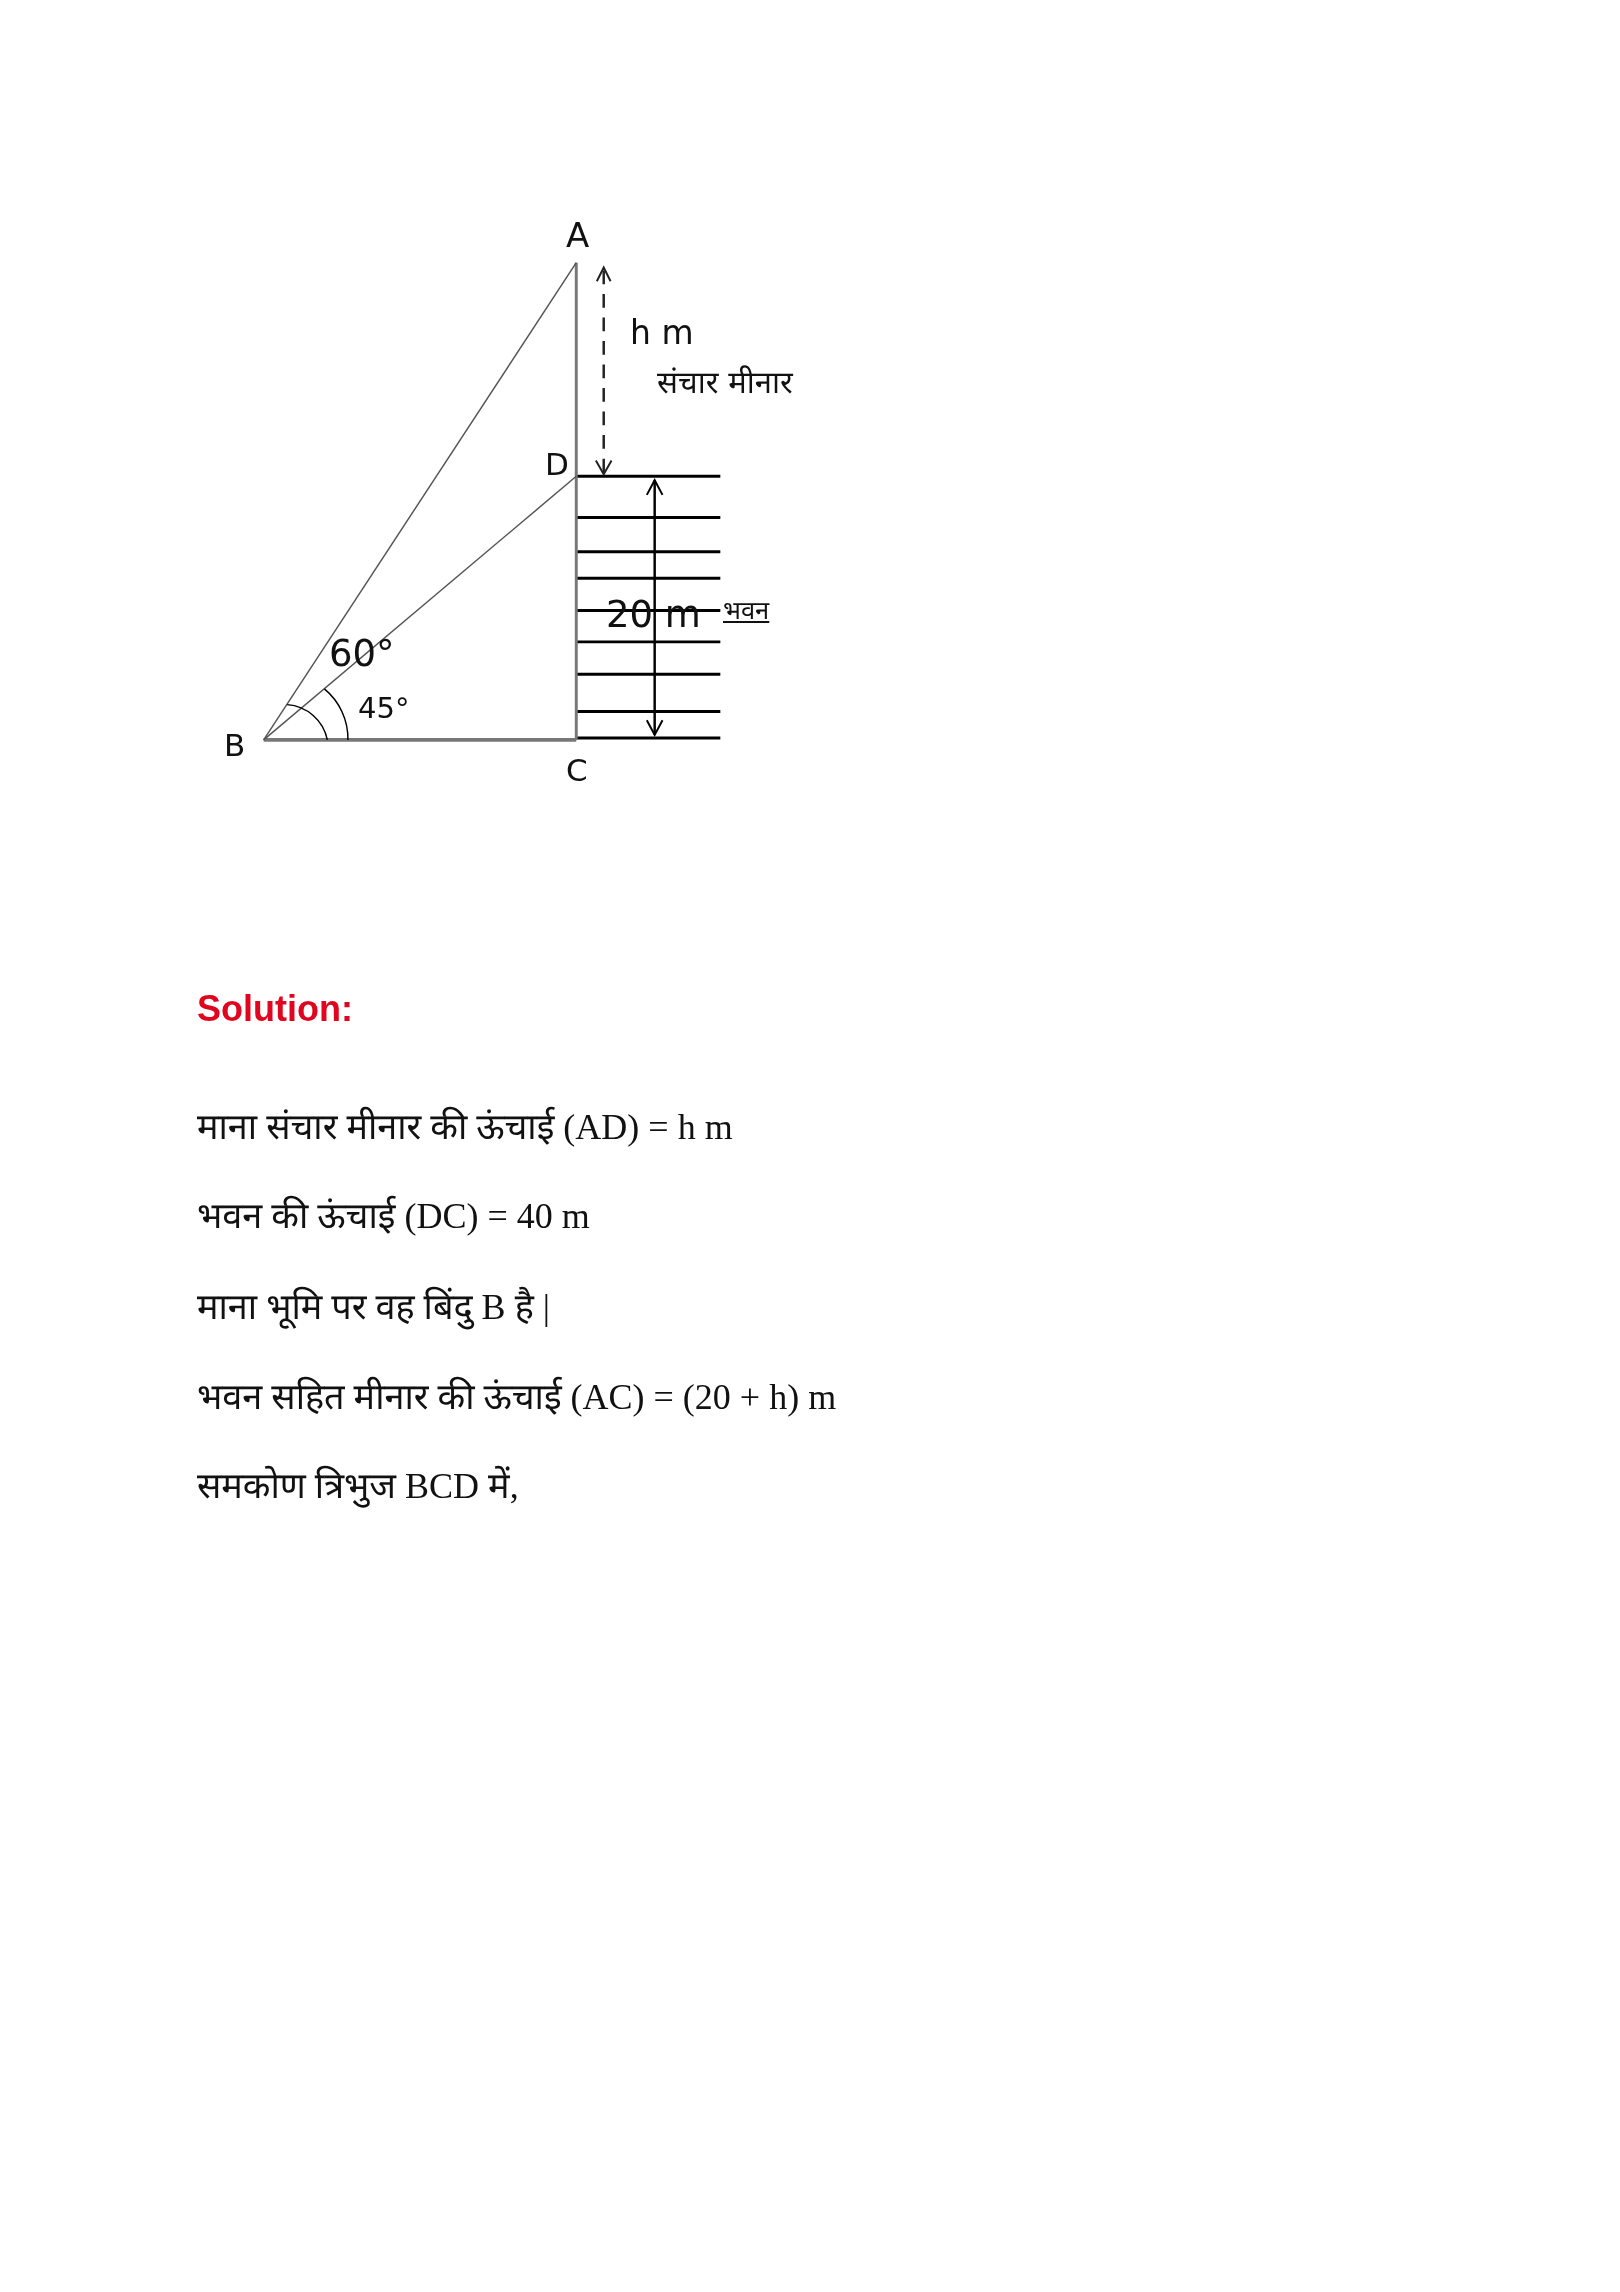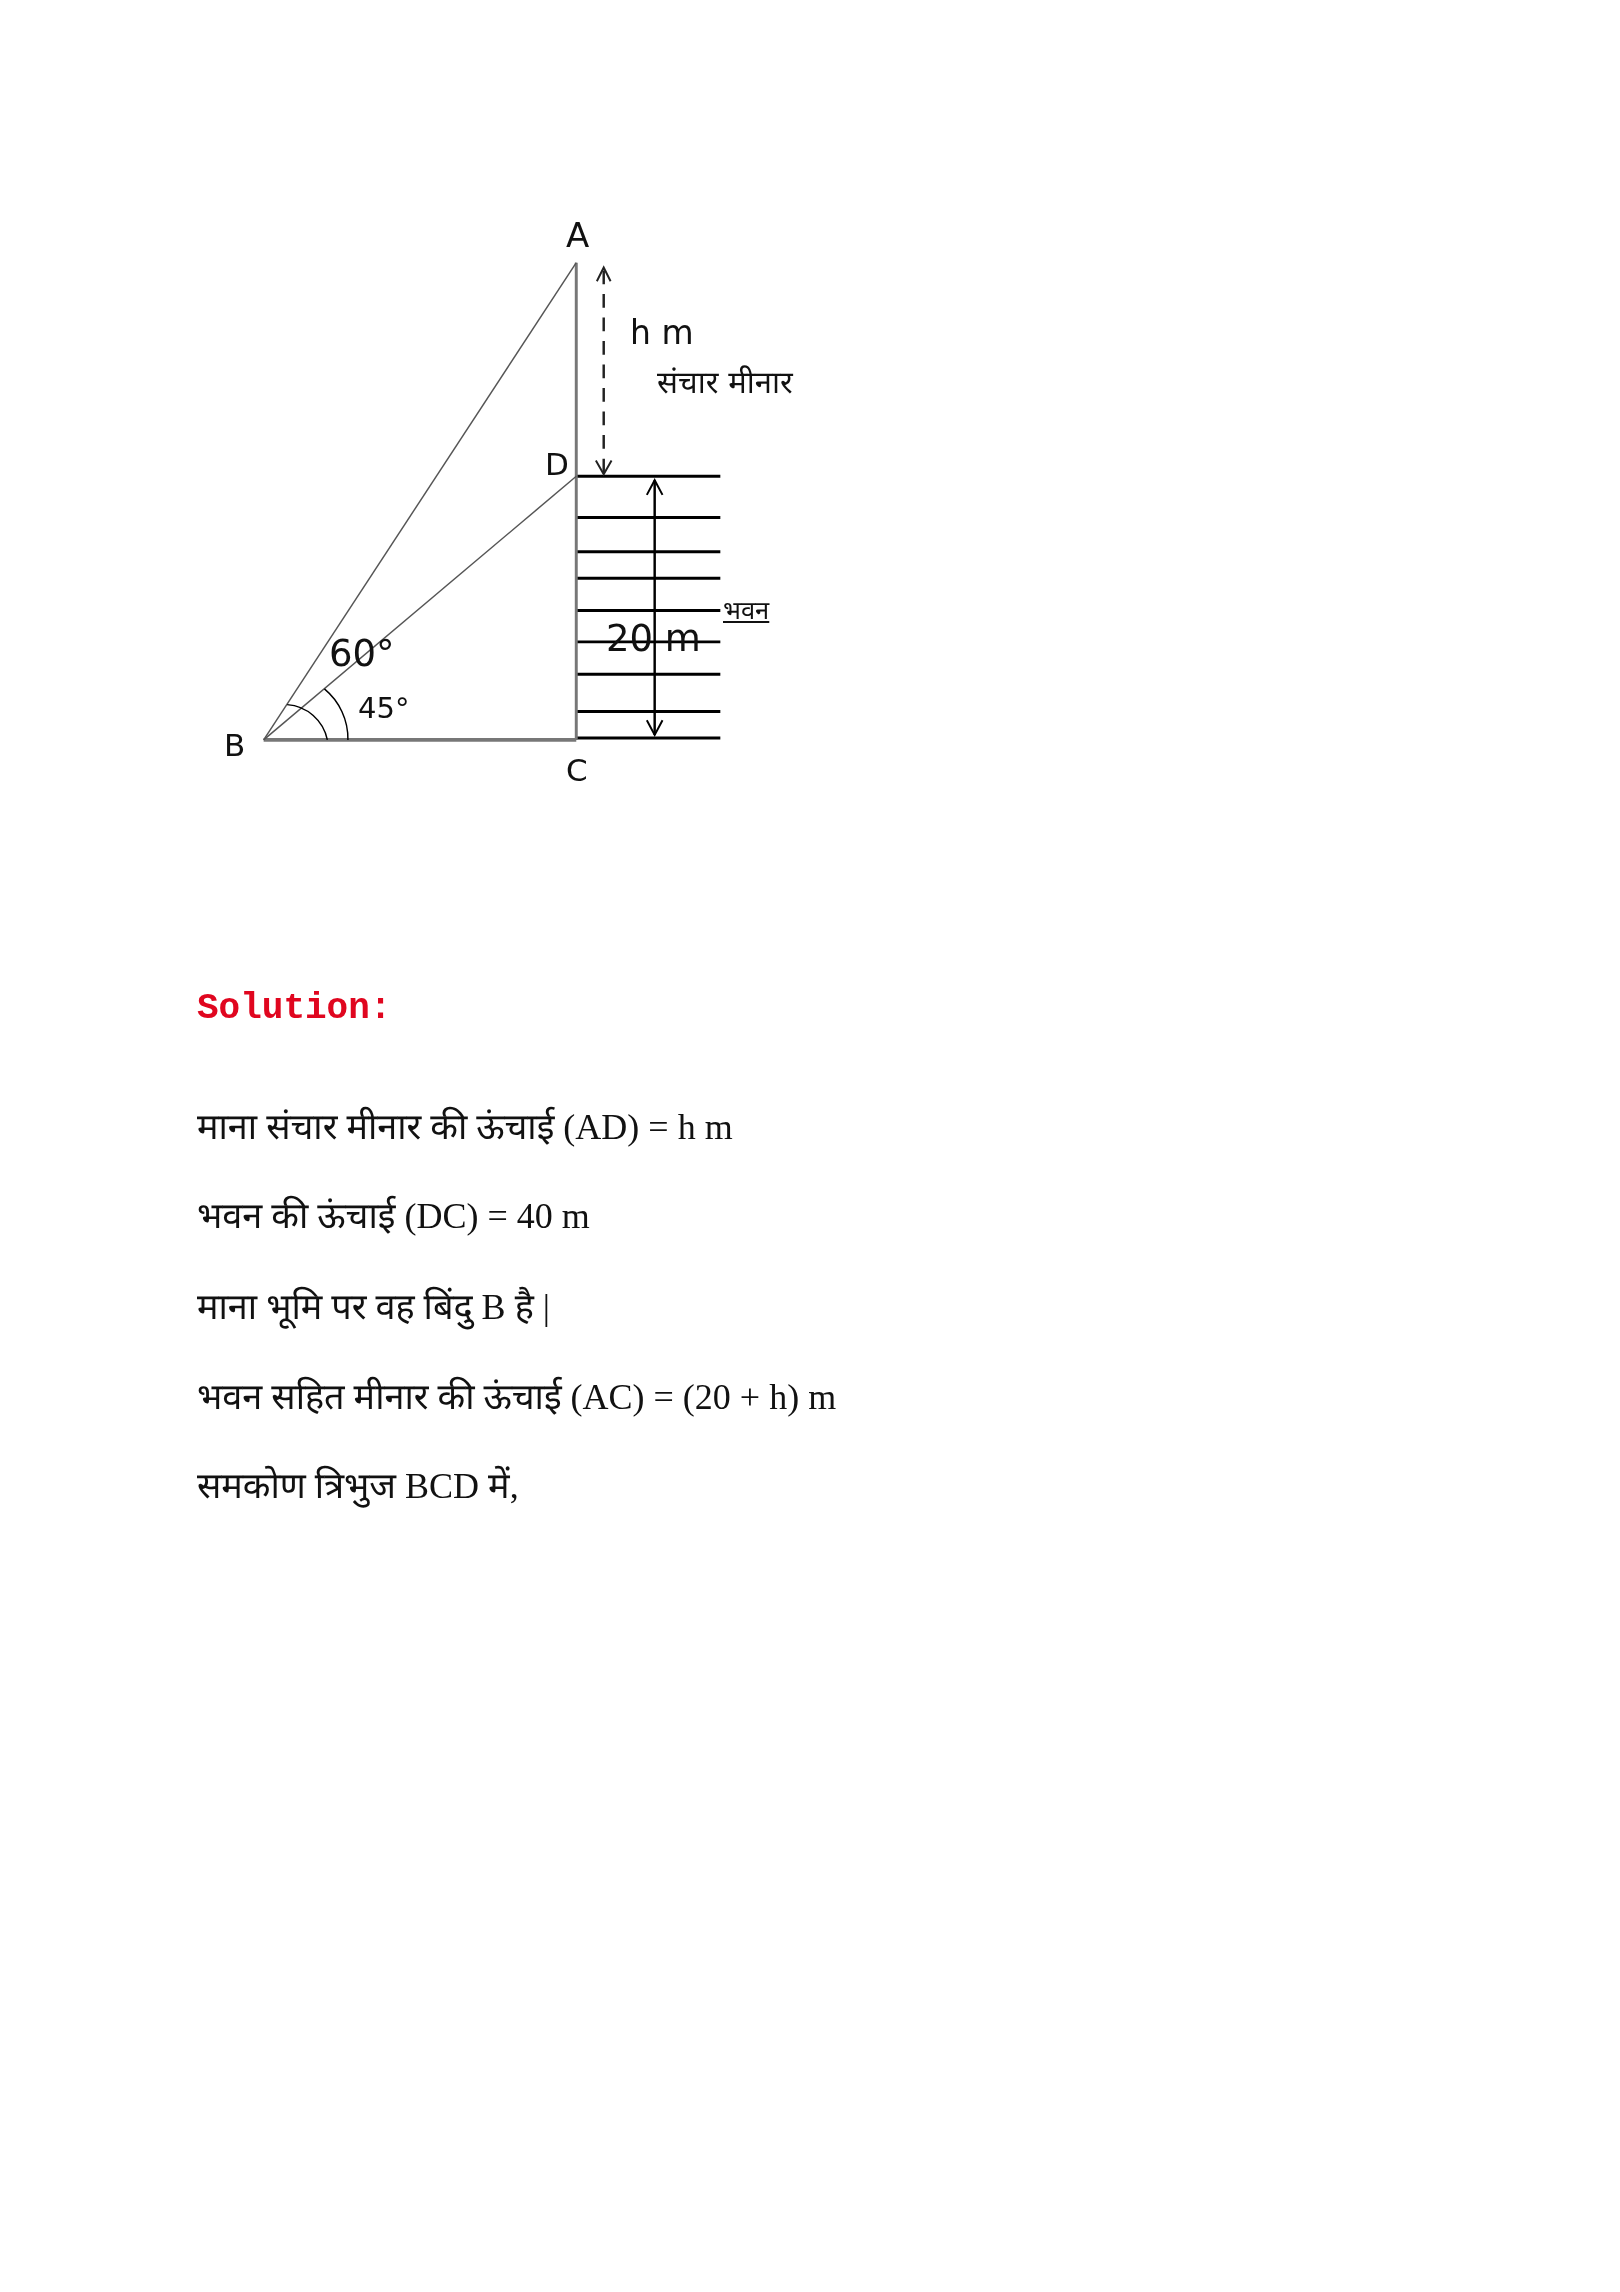--- a/index.html
+++ b/index.html
@@ -1,20 +1,20 @@
 <!DOCTYPE html>
 <html><head>
 <meta charset="utf-8">
 <style>
   html, body { margin:0; padding:0; background:#ffffff; }
   body { width:1620px; height:2293px; position:relative; overflow:hidden; font-family:"Liberation Serif", serif; color:#000; }
   .diagram { position:absolute; left:0; top:0; width:1620px; height:882px; }
   .diagram svg { position:absolute; left:0; top:0; }
   .lbl { position:absolute; font-family:"DejaVu Sans", sans-serif; color:#111; white-space:nowrap; line-height:1; }
-  .solution-title { position:absolute; left:197px; top:991px; font-family:Liberation Mono, monospace; font-weight:bold; font-size:36px; color:#e0061f; line-height:1; }
+  .solution-title { position:absolute; left:197px; top:991px; font-family:Liberation Sans, sans-serif; font-weight:bold; font-size:36px; color:#e0061f; line-height:1; }
   .line { position:absolute; left:197px; font-family:"Liberation Serif", "DejaVu Serif", serif; font-size:36px; line-height:1; white-space:nowrap; color:#111;margin-top:31px; }
 </style>
 </head>
 <body>
 
 <div class="diagram">
   <svg width="1620" height="882" viewBox="0 0 1653 900">
 
     <g stroke="#000" stroke-width="3">
       <line x1="588" y1="486" x2="735" y2="486"></line>
@@ -44,21 +44,21 @@
     <polyline points="660,505 668,490 676,505" fill="none" stroke="#000" stroke-width="2"></polyline>
     <polyline points="660,735 668,750 676,735" fill="none" stroke="#000" stroke-width="2"></polyline>
   </svg>
 
   <span class="lbl" style="left:566px; top:218px; font-size:34px;">A</span>
   <span class="lbl" style="left:545px; top:449px; font-size:31px;">D</span>
   <span class="lbl" style="left:224px; top:730px; font-size:31px;">B</span>
   <span class="lbl" style="left:566px; top:755px; font-size:31px;">C</span>
   <span class="lbl" style="left:630px; top:316px; font-size:33px;">h m</span>
   <span class="lbl" style="left:657px; top:367px; font-size:31px;">संचार मीनार</span>
-  <span class="lbl" style="left:606px; top:620px; font-size:37px;">20 m</span>
+  <span class="lbl" style="left:606px; top:596px; font-size:37px;">20 m</span>
   <span class="lbl" style="left:723px; top:598px; font-size:25.5px;text-decoration:underline;">भवन</span>
   <span class="lbl" style="left:329px; top:635px; font-size:37px;">60°</span>
   <span class="lbl" style="left:358px; top:694px; font-size:29px;">45°</span>
 </div>
 
 <div class="solution-title">Solution:</div>
 <div class="line" style="top:1078px;">माना संचार मीनार की ऊंचाई (AD) = h m</div>
 <div class="line" style="top:1167px;">भवन की ऊंचाई (DC) = 40 m</div>
 <div class="line" style="top:1258px;">माना भूमि पर वह बिंदु B है |</div>
 <div class="line" style="top:1348px;">भवन सहित मीनार की ऊंचाई (AC) = (20 + h) m</div>

